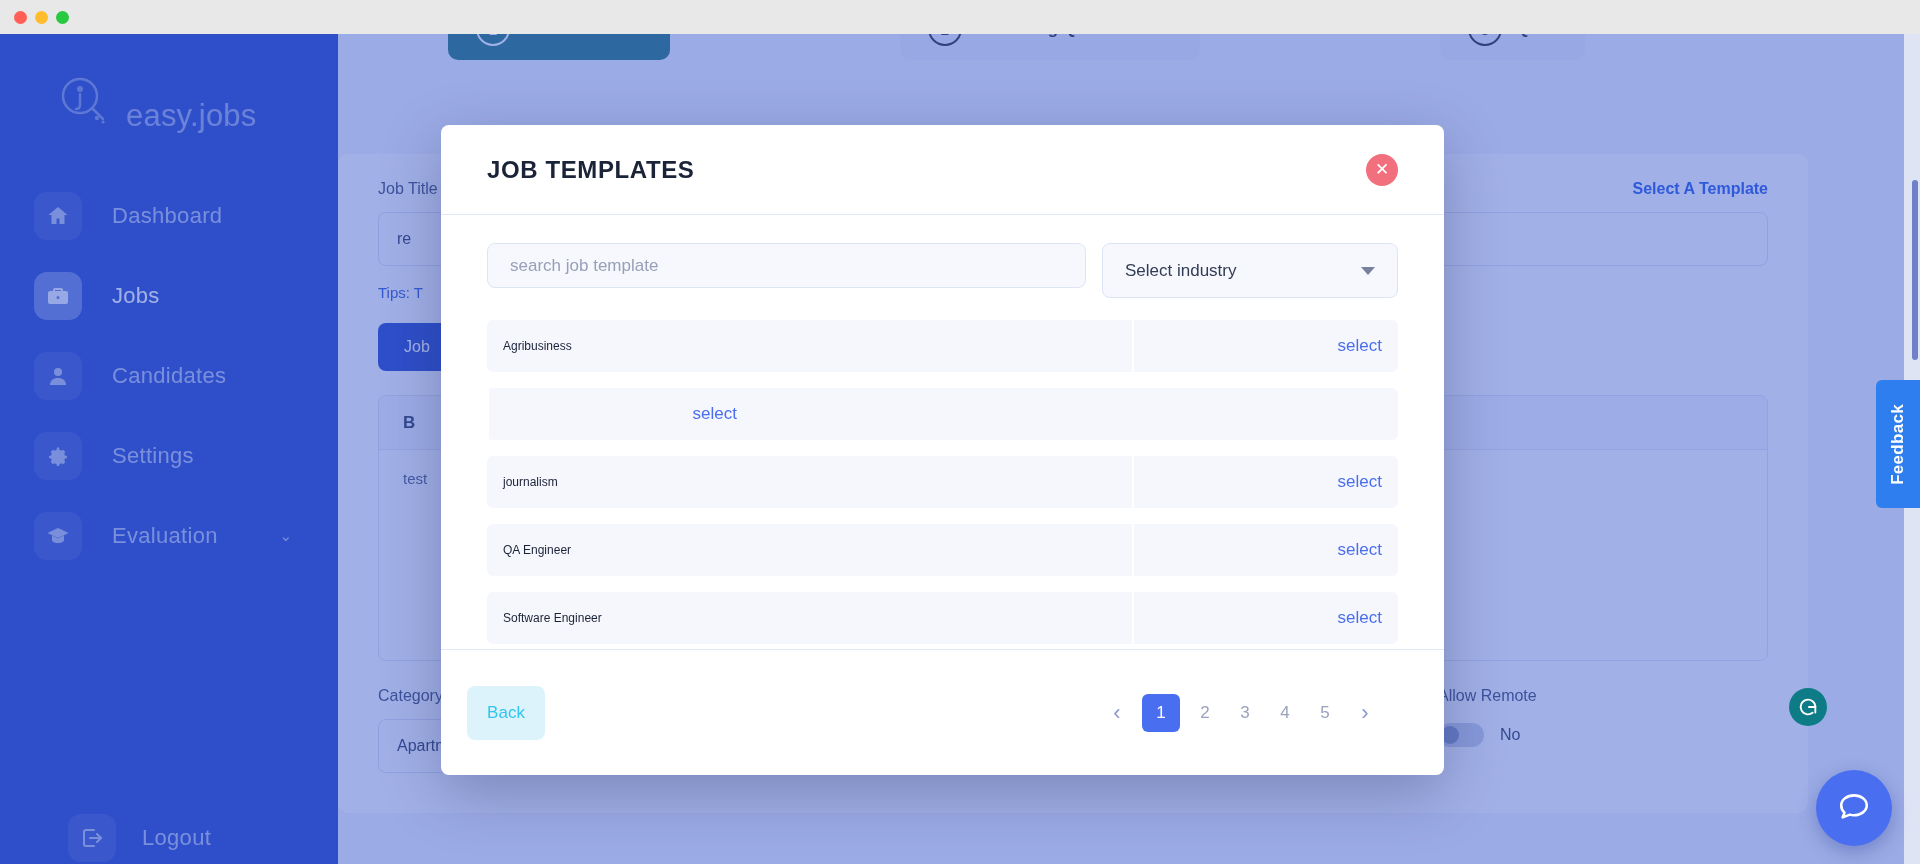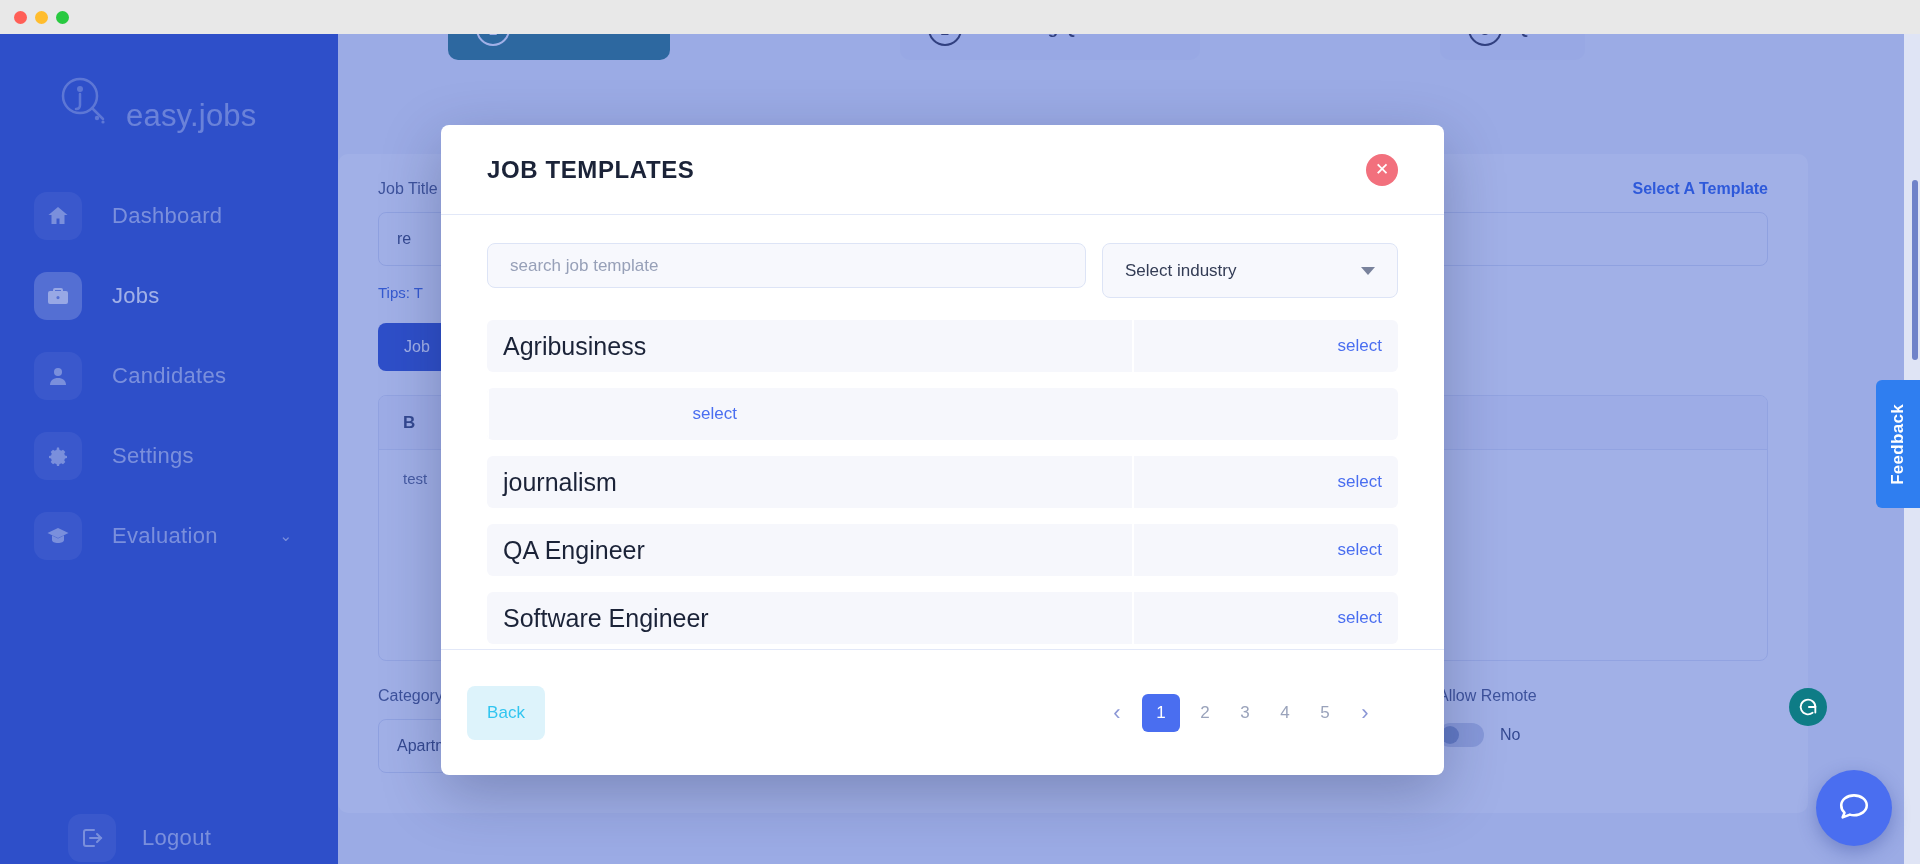--- a/index.html
+++ b/index.html
@@ -141,21 +141,21 @@
     background:#f7f8fd; display:flex; align-items:center; justify-content:space-between;
     padding:0 22px; font-size:17px; color:#333c55; cursor:pointer;
   }
   .caret { width:0;height:0;border-left:7px solid transparent;border-right:7px solid transparent;border-top:8px solid #79829c; }
 
   .tpl-list { margin-top:22px; }
   .tpl-row {
     display:flex; align-items:center; height:52px; border-radius:6px;
     background:#f6f7fc; margin-bottom:16px; overflow:hidden;
   }
-  .tpl-name { flex:1 1 auto; padding-left:16px; font-size:25px; color:#1b2338; }
+  .tpl-name { flex:1 1 auto; padding-left:16px; font-size:12px; color:#1b2338; }
   .tpl-sel-cell {
     flex:0 0 266px; height:100%; border-left:2px solid #ffffff;
     display:flex; align-items:center; justify-content:flex-end; padding-right:16px;
   }
   .tpl-select { font-size:17px; color:#4a6ef0; cursor:pointer; }
 
   .modal-foot {
     flex:0 0 auto; height:126px; border-top:1px solid #e2e8f8;
     display:flex; align-items:center; padding:0 26px;
   }

